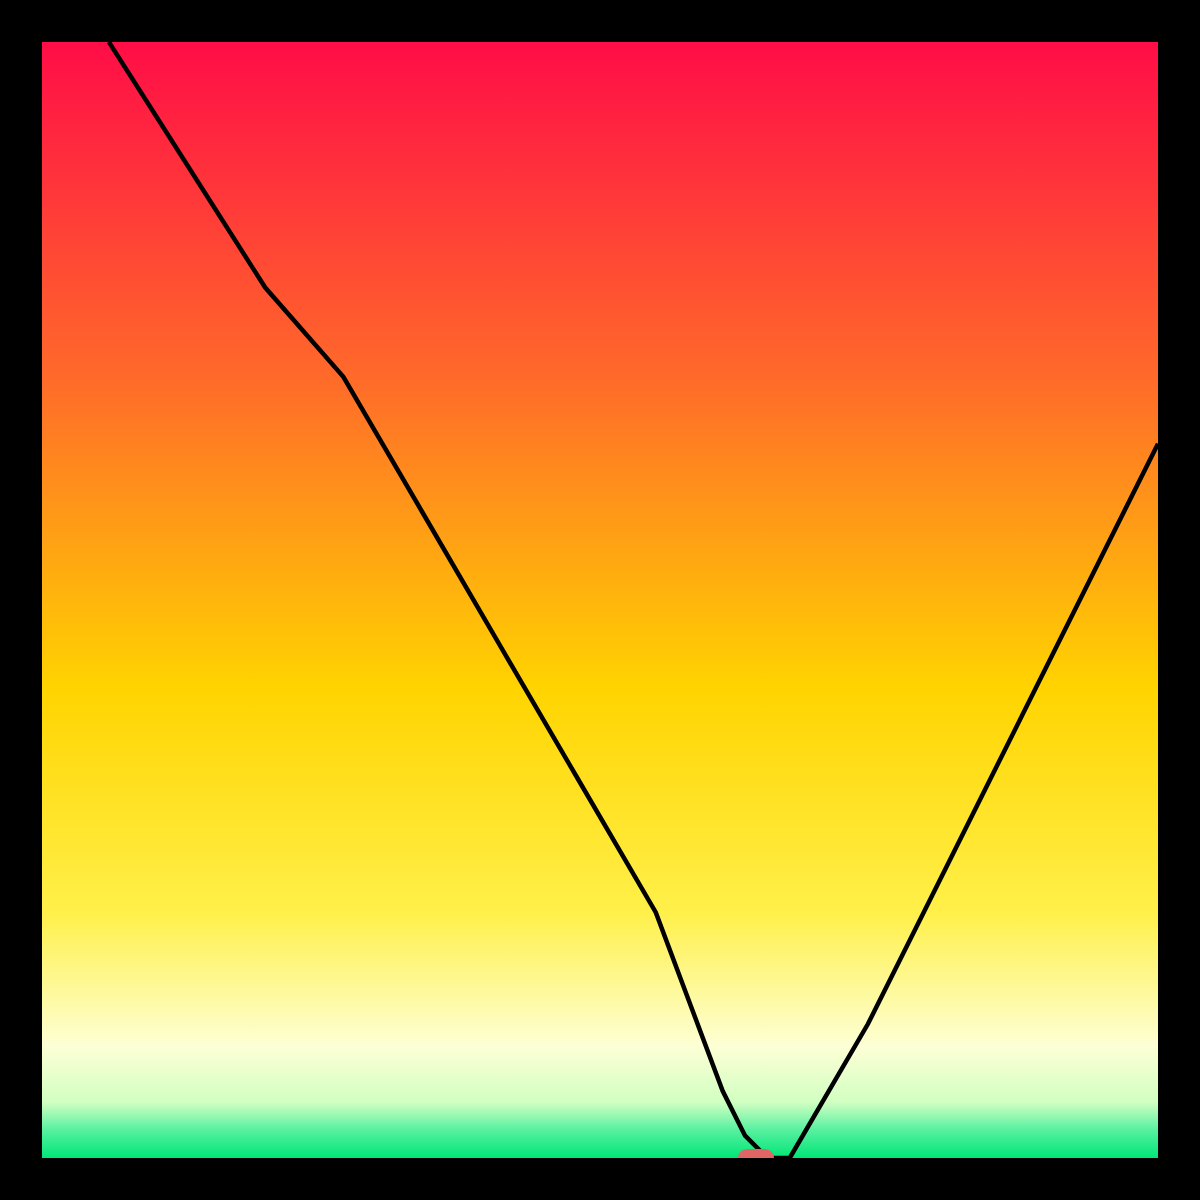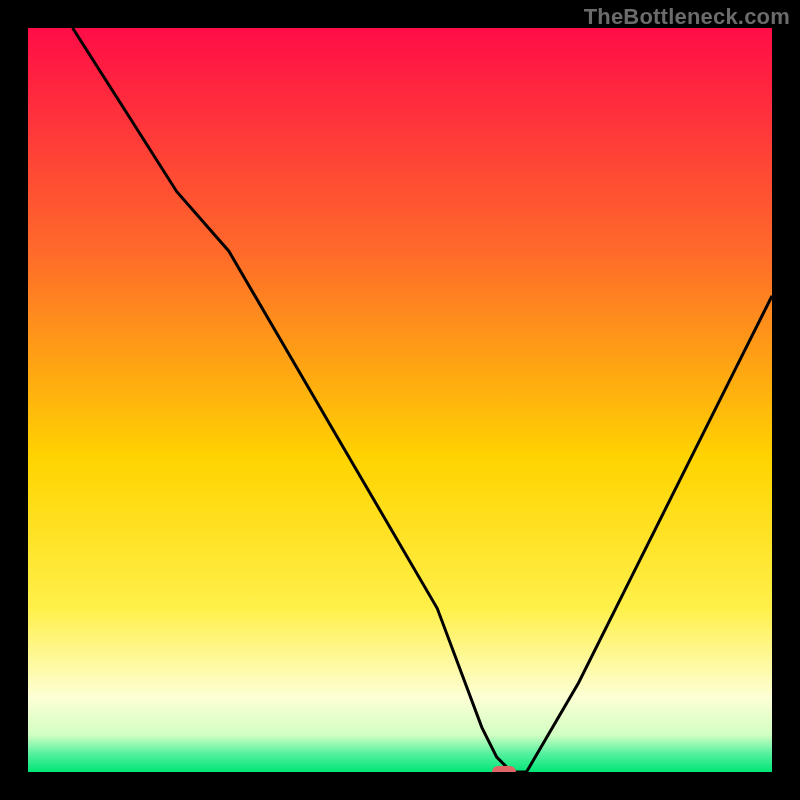--- a/index.html
+++ b/index.html
@@ -45,21 +45,20 @@
     height: 12px;
     border-radius: 6px;
     background: #e06666;
     transform: translate(-50%, -50%);
   }
 </style>
 </head>
 <body>
 
 <div class="frame">
-  <div class="attribution">TheBottleneck.com</div>
 
   <div class="plot">
     <svg viewBox="0 0 744 744">
       <defs>
         <linearGradient id="bg-grad" x1="0" y1="0" x2="0" y2="1">
             <stop offset="0%" stop-color="#ff0d47"></stop>
             <stop offset="30%" stop-color="#ff6a2a"></stop>
             <stop offset="57.99999999999999%" stop-color="#ffd400"></stop>
             <stop offset="78%" stop-color="#fff04a"></stop>
             <stop offset="90%" stop-color="#fdffd5"></stop>

